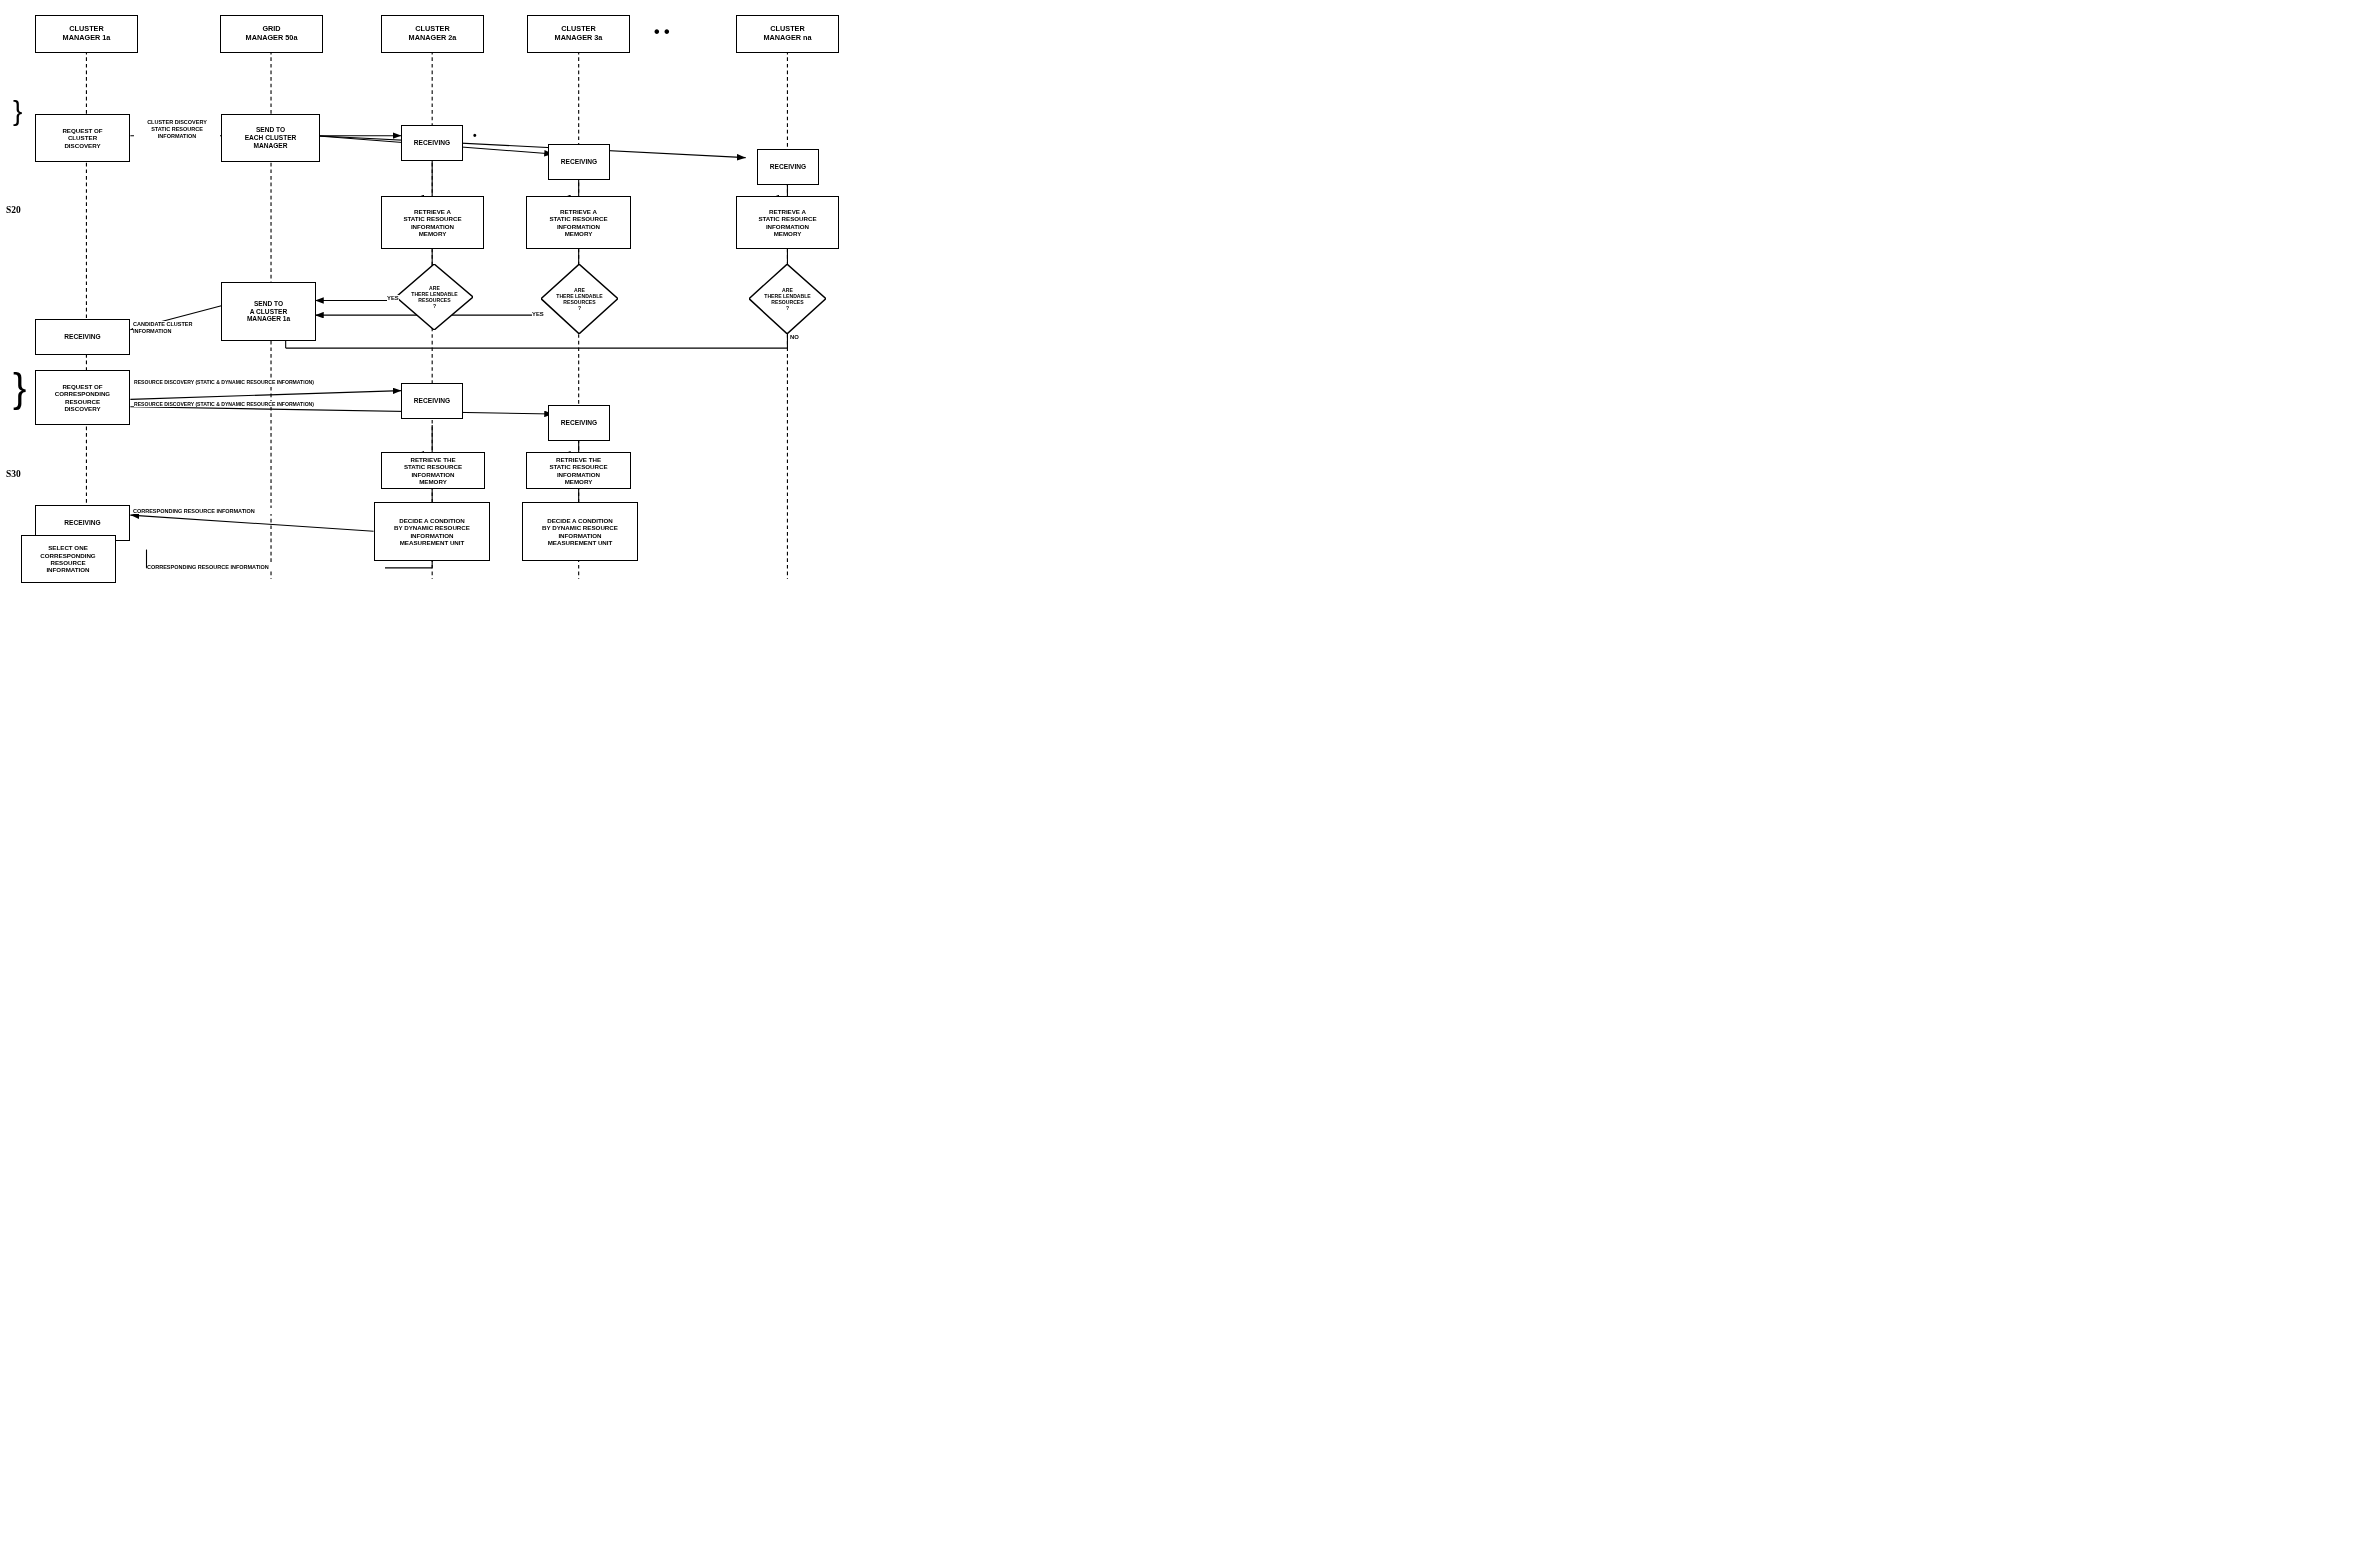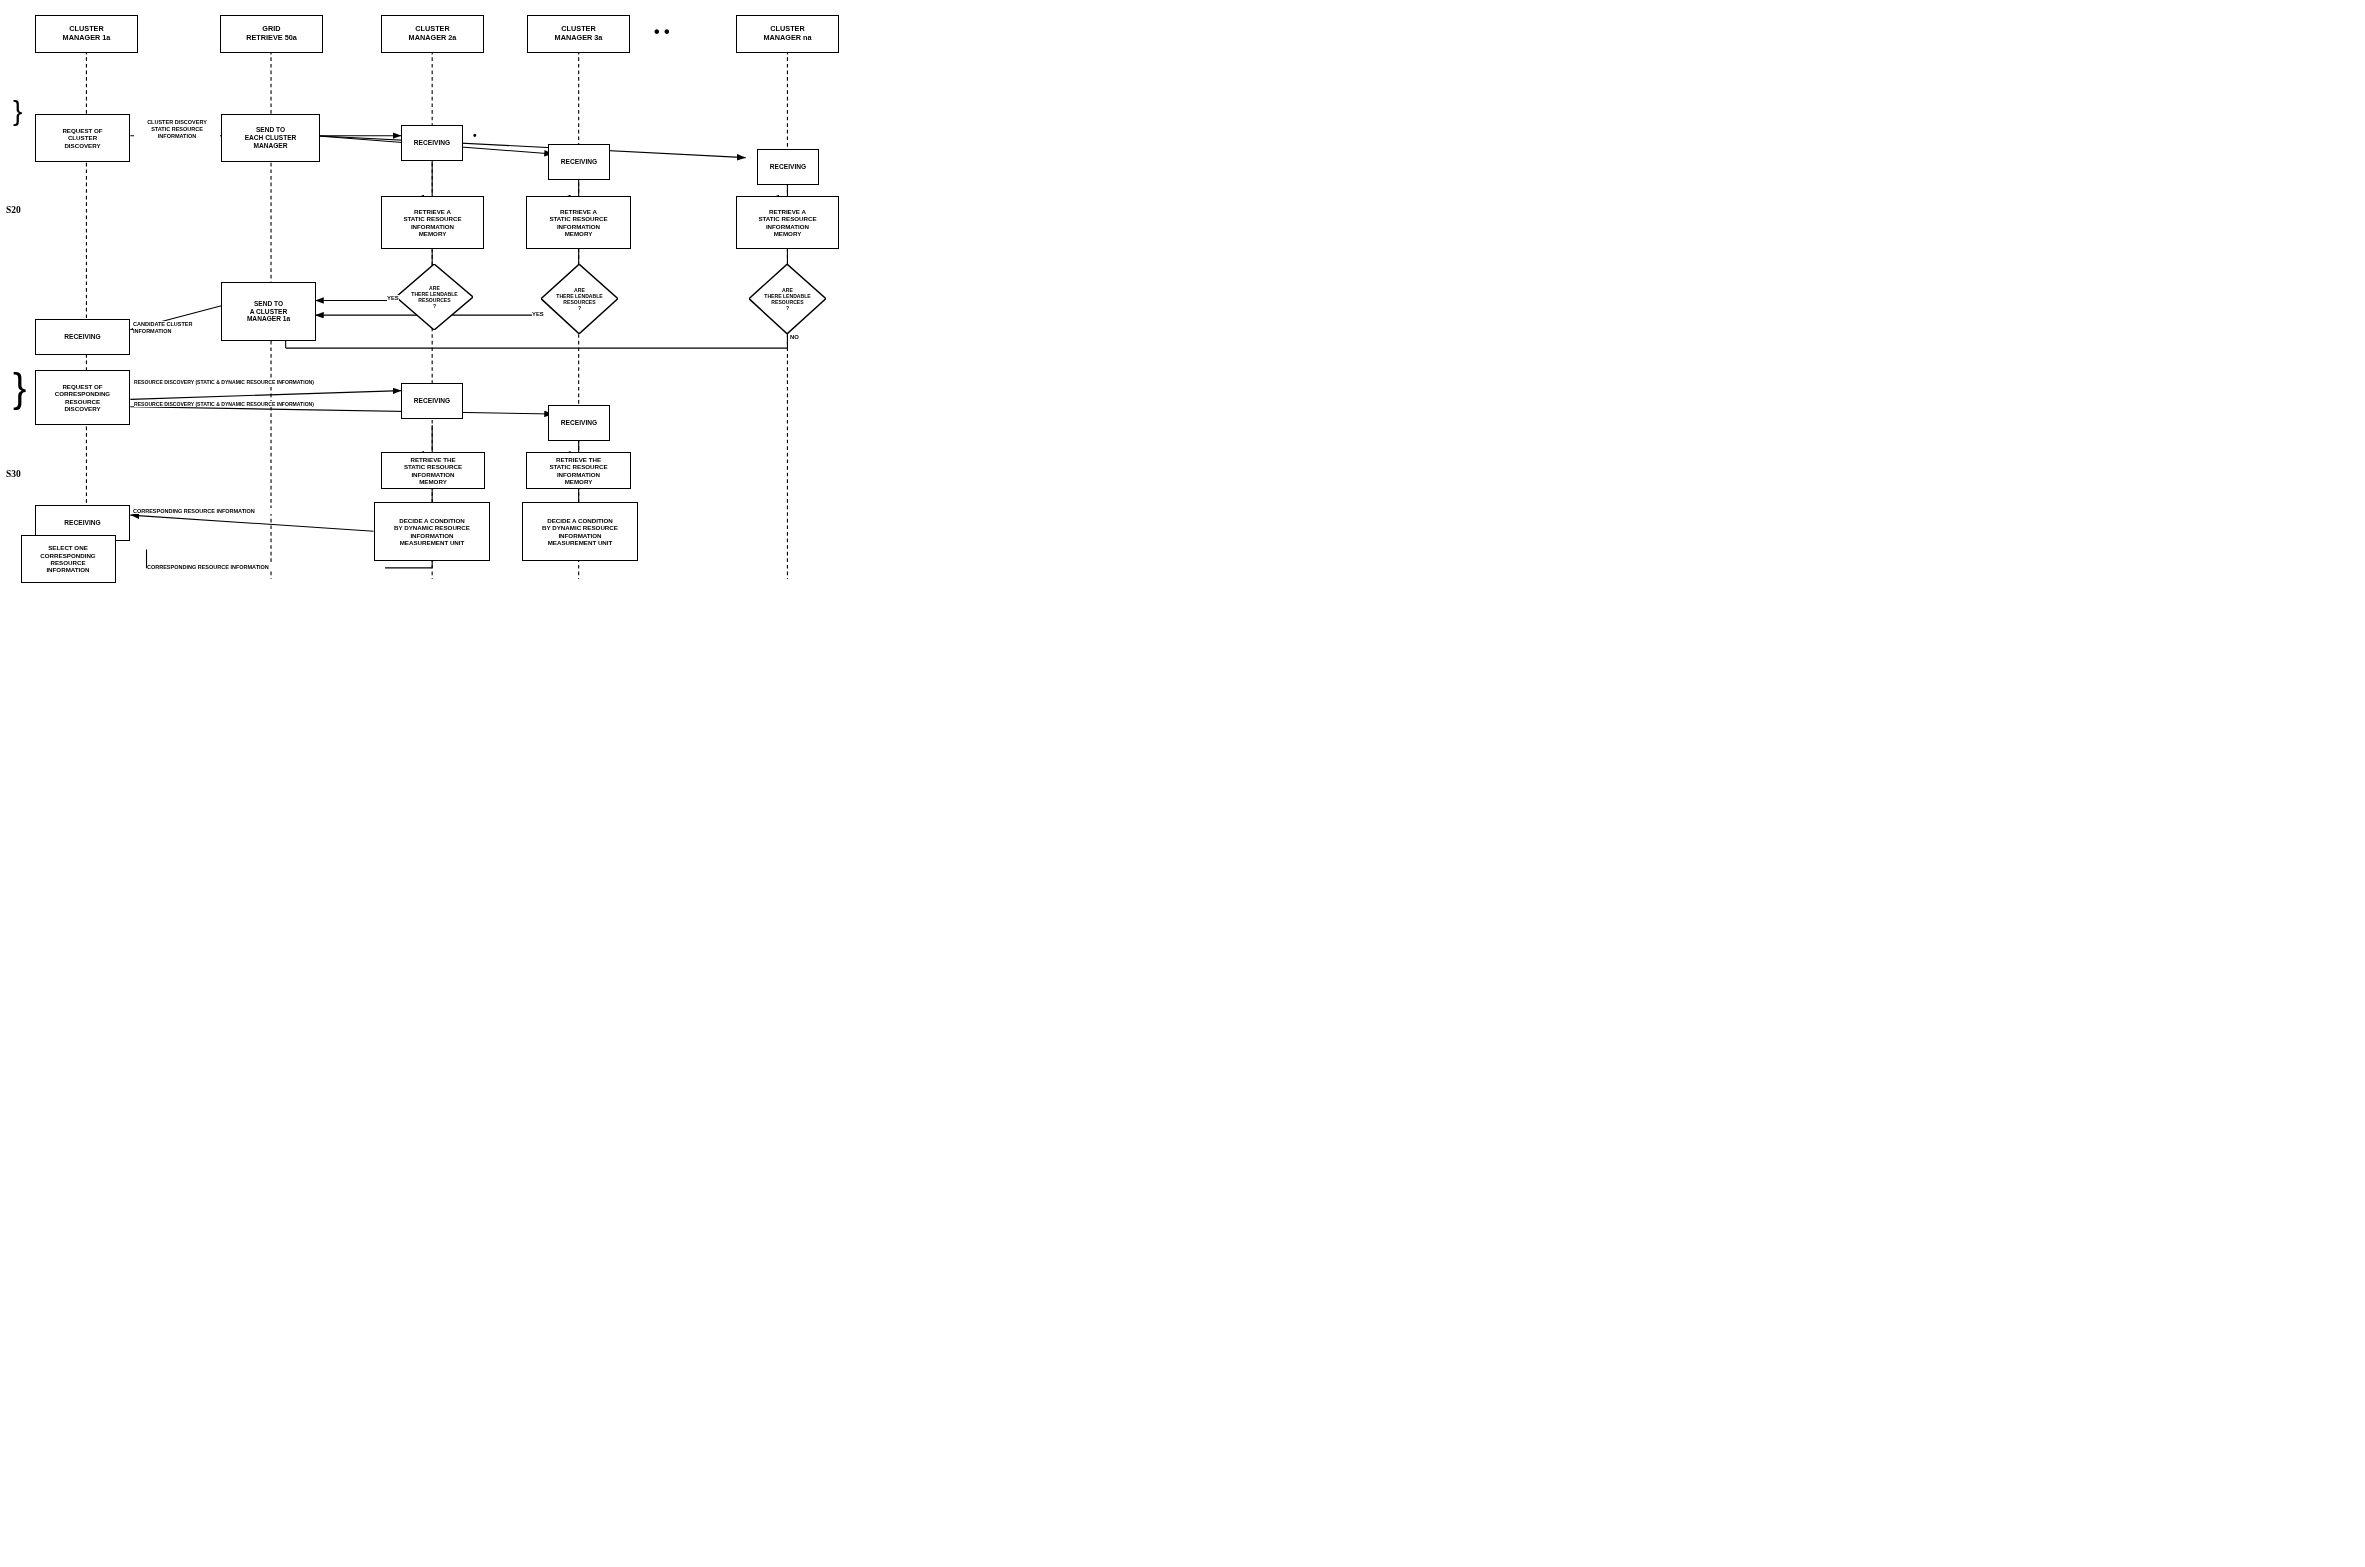--- a/index.html
+++ b/index.html
@@ -172,21 +172,21 @@
 
   </svg>
 
   <div class="box" style="left:35px; top:14.7px; width:103px; height:38px; font-size:7.3px;">
     <span style="white-space:pre-line;">CLUSTER
 MANAGER 1a</span>
   </div>
 
   <div class="box" style="left:220px; top:14.7px; width:103px; height:38px; font-size:7.3px;">
     <span style="white-space:pre-line;">GRID
-RETRIEVE 50a</span>
+MANAGER 50a</span>
   </div>
 
   <div class="box" style="left:381px; top:14.7px; width:103px; height:38px; font-size:7.3px;">
     <span style="white-space:pre-line;">CLUSTER
 MANAGER 2a</span>
   </div>
 
   <div class="box" style="left:527px; top:14.7px; width:103px; height:38px; font-size:7.3px;">
     <span style="white-space:pre-line;">CLUSTER
 MANAGER 3a</span>

